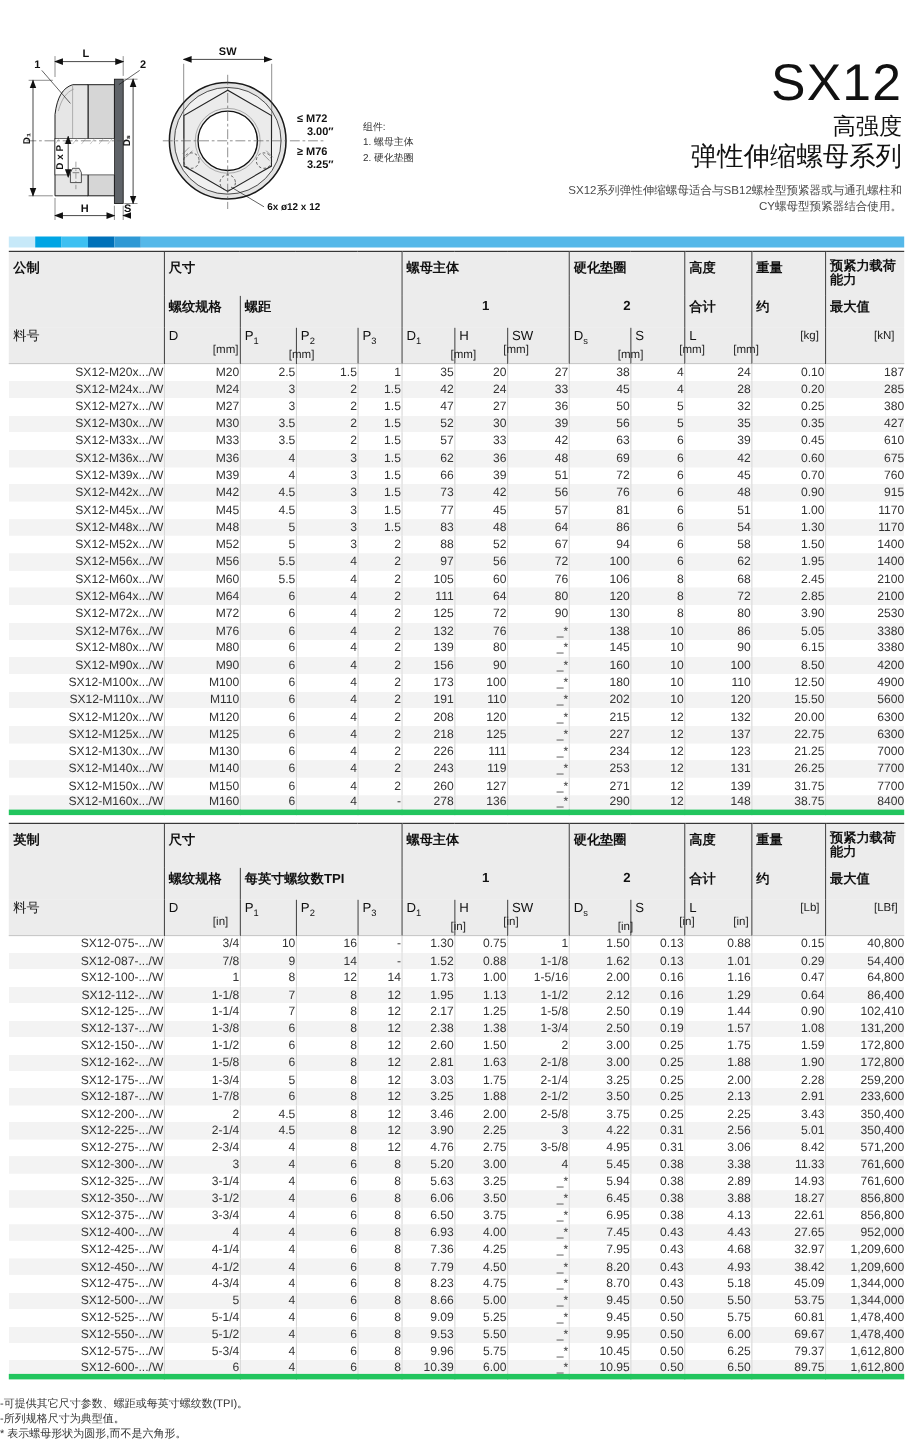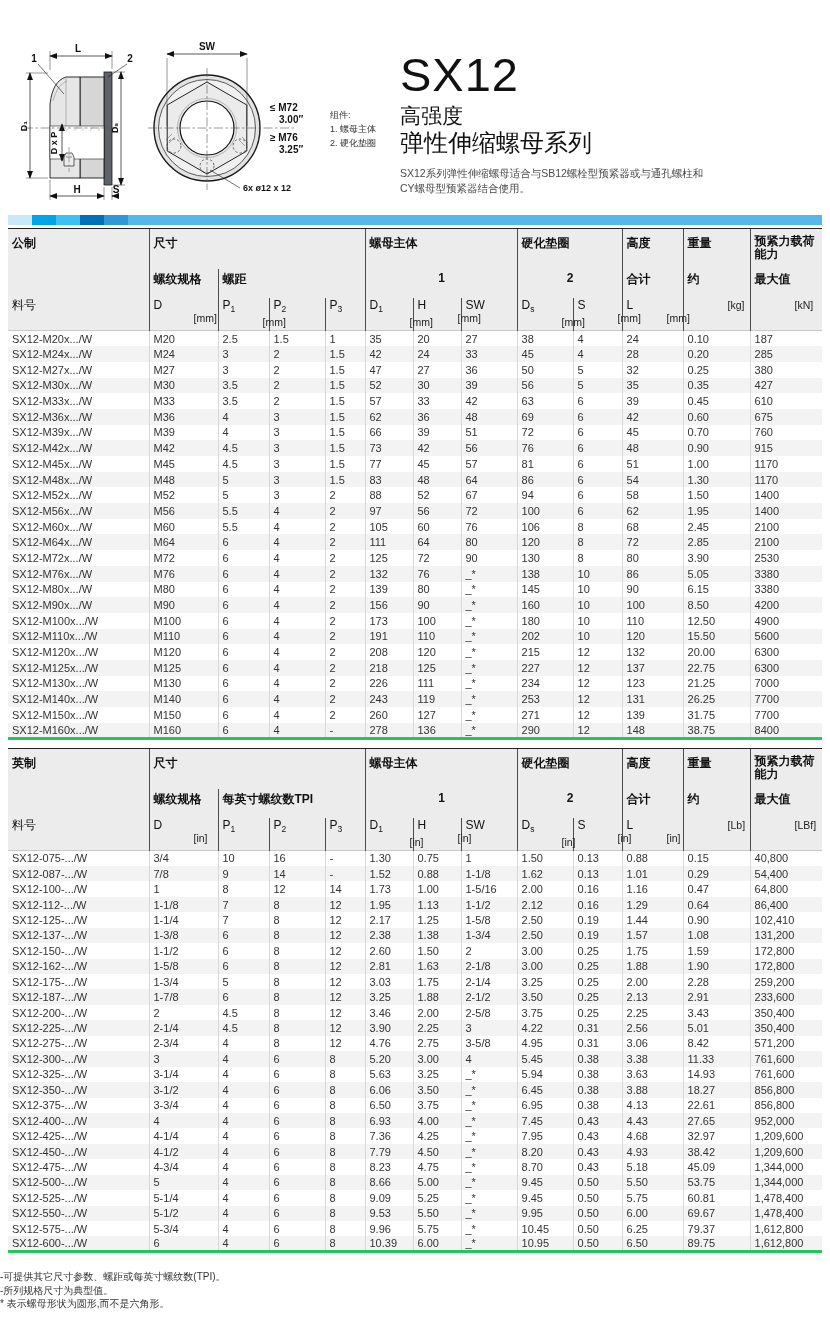--- a/index.html
+++ b/index.html
@@ -1,21 +1,21 @@
 <!DOCTYPE html>
 <html><head>
 <meta charset="utf-8">
 <style>
   html,body{margin:0;padding:0;background:#fff;}
   #page{position:relative;width:830px;height:1318px;background:#fff;overflow:hidden;
         font-family:"Liberation Sans","DejaVu Sans",sans-serif;color:#1a1a1a;}
 
   
   #drawing{position:absolute;left:0;top:0;width:420px;height:215px;}
-  #titleblock{position:absolute;right:10px;top:50px;width:420px;}
+  #titleblock{position:absolute;right:10px;top:50px;width:420px;text-align:right;}
   .product{font-size:47px;line-height:50px;font-weight:400;letter-spacing:1px;color:#111;}
   .sub1{font-size:21px;line-height:25px;margin-top:3px;color:#111;}
   .sub2{font-size:24px;line-height:28px;margin-top:1px;color:#111;}
   .desc{font-size:10.5px;line-height:15px;margin-top:9px;color:#4a4a4a;}
 
   
   #accent-bar{position:absolute;left:8px;top:215px;width:814px;height:10px;display:flex;}
   #accent-bar span{display:block;height:10px;}
 
   
@@ -36,21 +36,21 @@
   .spec thead th.center{text-align:center;}
   .spec thead th.bl{border-left:1px solid #4d4d4d;}
   .spec thead{border-bottom:1px solid #c9c9c9;}
   .spec thead .cl{font-size:12px;font-weight:normal;line-height:13px;}
   .spec thead .cl sub{font-size:8.5px;}
   .spec thead .cu{font-size:10.5px;font-weight:normal;line-height:12px;color:#222;padding-left:40px;}
   .spec tbody td{font-size:11px;color:#333;padding:0 0 0 4px;border-left:1px solid #d8d8d8;
                  white-space:nowrap;overflow:hidden;line-height:12px;}
   .spec tbody td:first-child{border-left:none;}
   .spec tbody tr:nth-child(even){background:#f3f3f3;}
-  .spec tbody{border-bottom:3px solid #22c55e;}
+  .spec tbody{border-bottom:5px solid #22c55e;text-align:right;}
   #metric-table tbody tr{height:15.7px;}
   #imperial-table tbody tr{height:15.45px;}
 
   
   #notes{position:absolute;left:0;top:1270px;font-size:10px;line-height:13.5px;color:#333;}
 
   
   .dimtxt{font-size:10px;font-weight:bold;fill:#111;}
   .dimtxt-s{font-size:9px;font-weight:bold;fill:#111;}
   .anntxt{font-size:10px;font-weight:bold;fill:#111;}
@@ -980,21 +980,21 @@
           <td>SX12-325-.../W</td>
           <td>3-1/4</td>
           <td>4</td>
           <td>6</td>
           <td>8</td>
           <td>5.63</td>
           <td>3.25</td>
           <td>_*</td>
           <td>5.94</td>
           <td>0.38</td>
-          <td>3.63</td>
+          <td>2.89</td>
           <td>14.93</td>
           <td>761,600</td>
         </tr>
         <tr>
           <td>SX12-350-.../W</td>
           <td>3-1/2</td>
           <td>4</td>
           <td>6</td>
           <td>8</td>
           <td>6.06</td>

